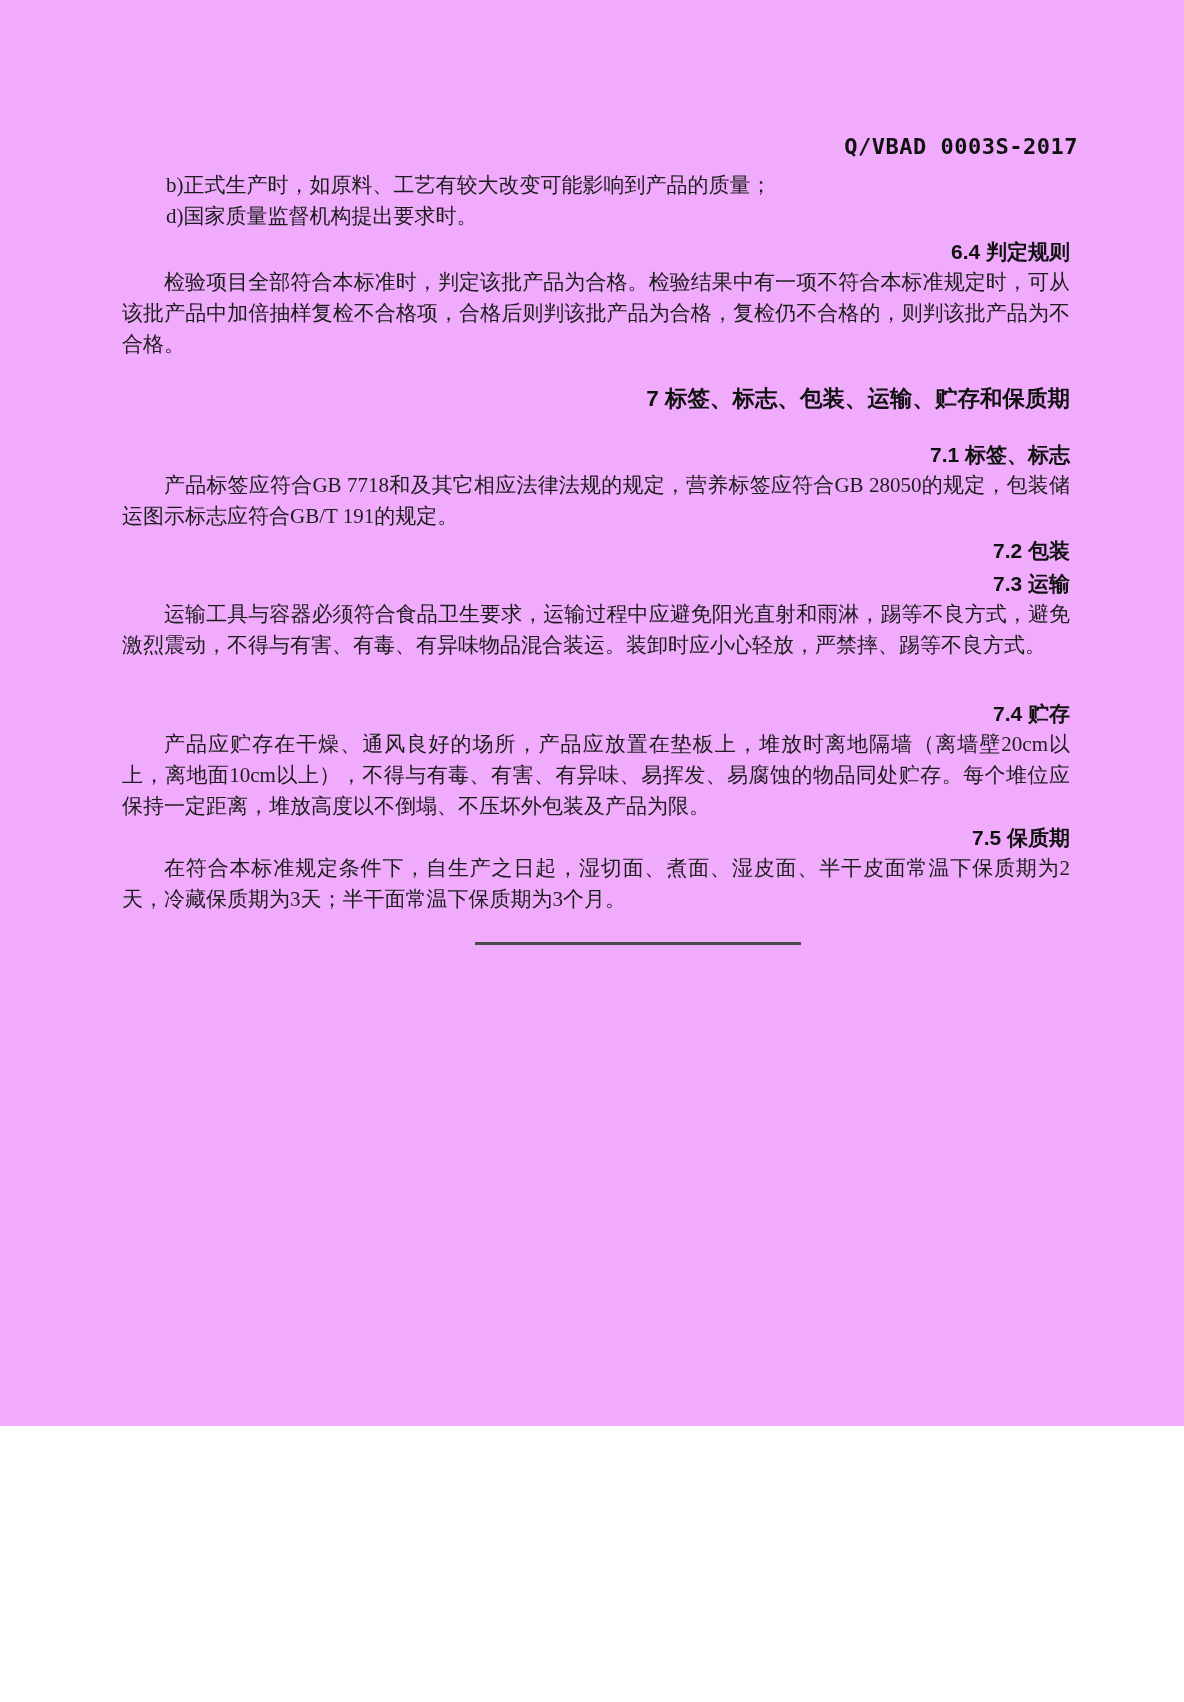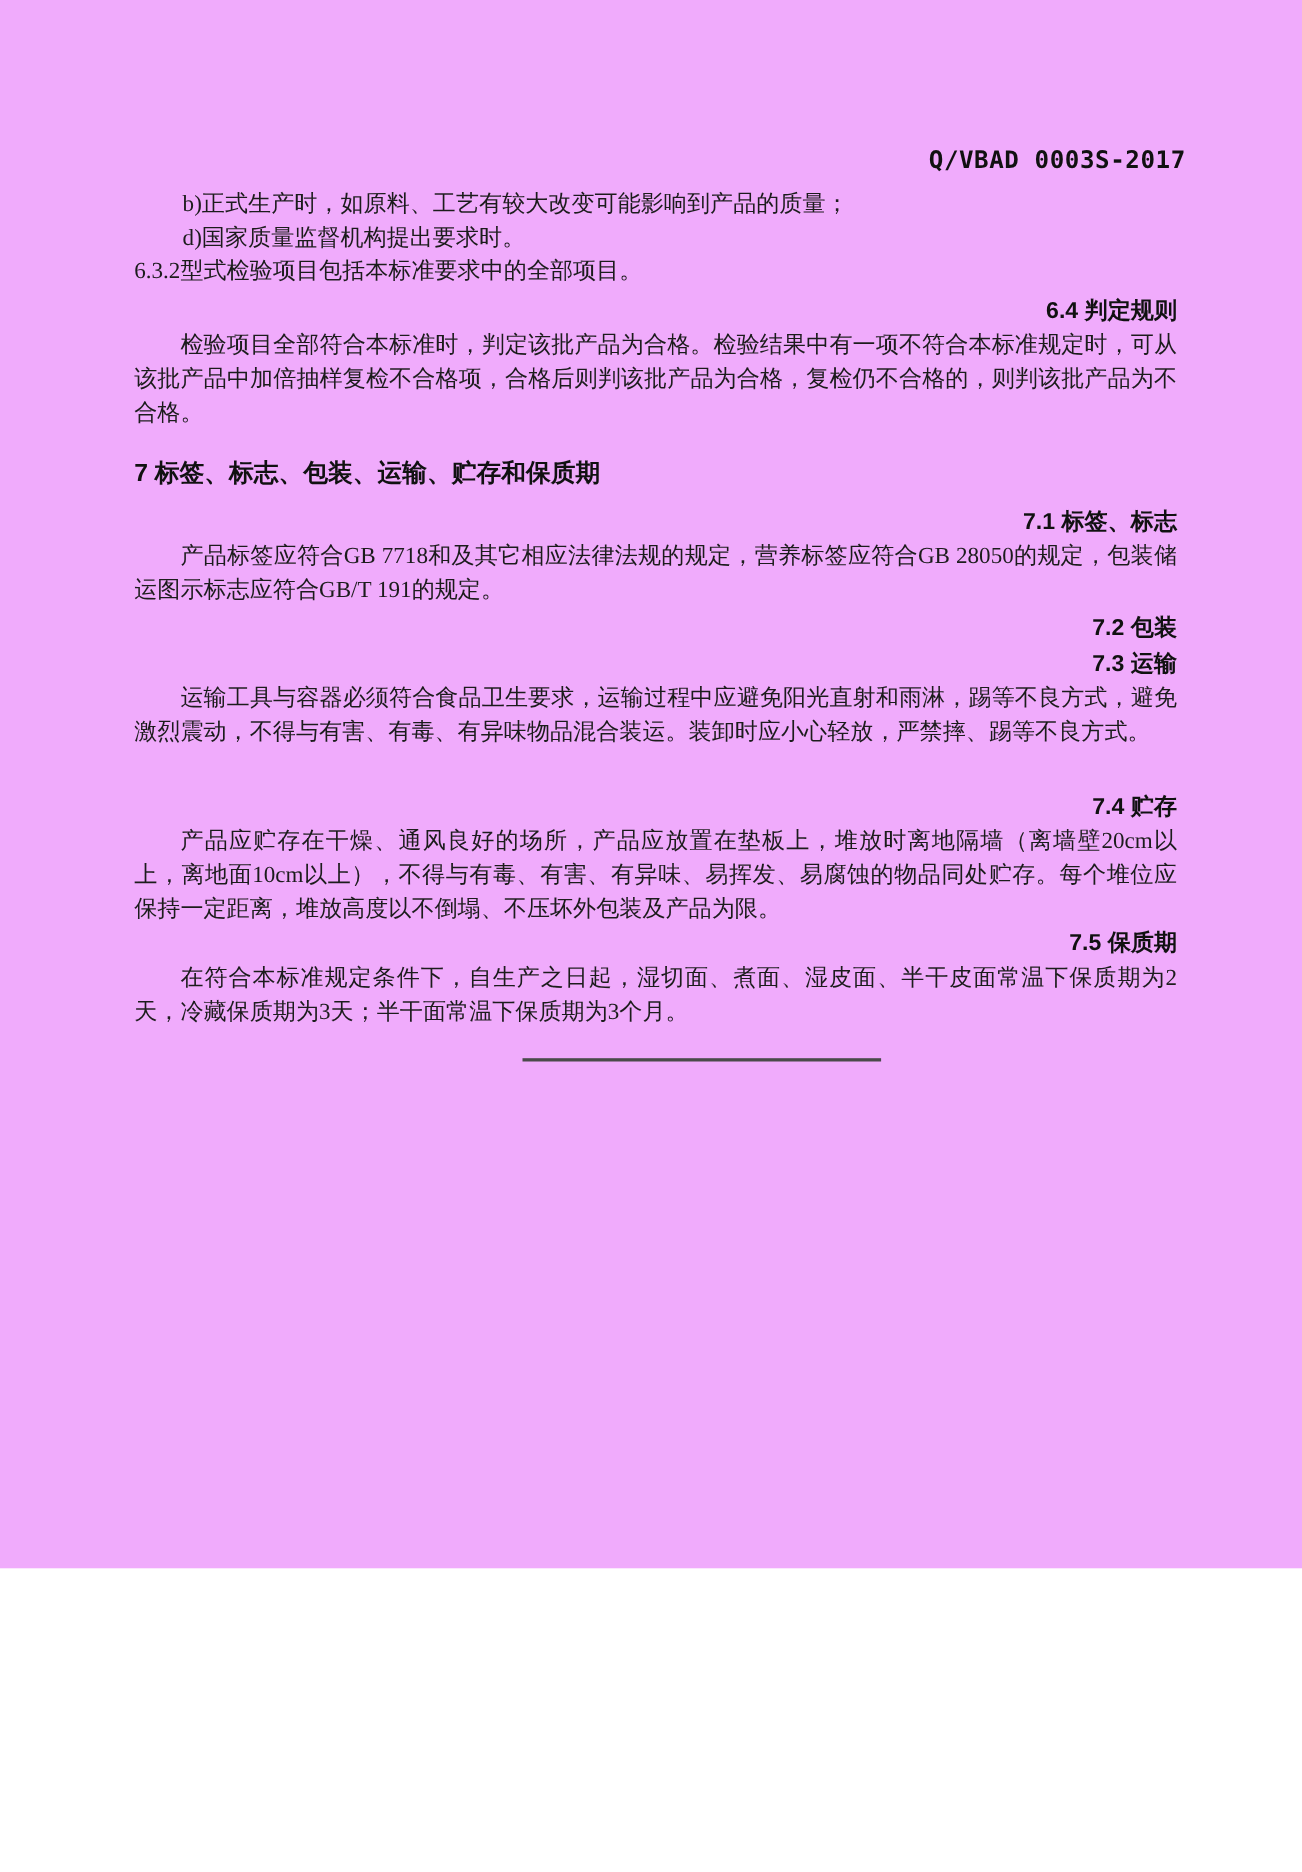--- a/index.html
+++ b/index.html
@@ -52,24 +52,24 @@
     margin-top: 5px;
     text-align: right;
     color: #111;
   }
   .section-heading {
     font-family: "Liberation Sans", "DejaVu Sans", sans-serif;
     font-weight: bold;
     font-size: 22.5px;
     line-height: 33px;
     margin-top: 22px;
-    text-align: left;
+    text-align: right;
     color: #111;
   }
-  .sub-heading.h71 { margin-top: 13px; }
+  .sub-heading.h71 { margin-top: 24px; }
   .sub-heading.h72 { margin-top: 3px; }
   .sub-heading.h73 { margin-top: 2px; }
   .sub-heading.h74 { margin-top: 37px; }
   .sub-heading.h75 { margin-top: 0px; }
   .para {
     text-indent: 42px;
     line-height: 31px;
     margin: 0;
   }
   .end-rule {
@@ -93,21 +93,20 @@
 
 <div class="page">
 
   <div class="doc-number">Q/VBAD 0003S-2017</div>
 
   <div class="content">
 
     <div class="list-item">b)正式生产时，如原料、工艺有较大改变可能影响到产品的质量；</div>
     <div class="list-item">d)国家质量监督机构提出要求时。</div>
 
-    <div class="clause">6.3.2型式检验项目包括本标准要求中的全部项目。</div>
 
     <div class="sub-heading">6.4 判定规则</div>
     <p class="para">检验项目全部符合本标准时，判定该批产品为合格。检验结果中有一项不符合本标准规定时，可从该批产品中加倍抽样复检不合格项，合格后则判该批产品为合格，复检仍不合格的，则判该批产品为不合格。</p>
 
     <div class="section-heading">7 标签、标志、包装、运输、贮存和保质期</div>
 
     <div class="sub-heading h71">7.1 标签、标志</div>
     <p class="para">产品标签应符合GB 7718和及其它相应法律法规的规定，营养标签应符合GB 28050的规定，包装储运图示标志应符合GB/T 191的规定。</p>
 
     <div class="sub-heading h72">7.2 包装</div>

